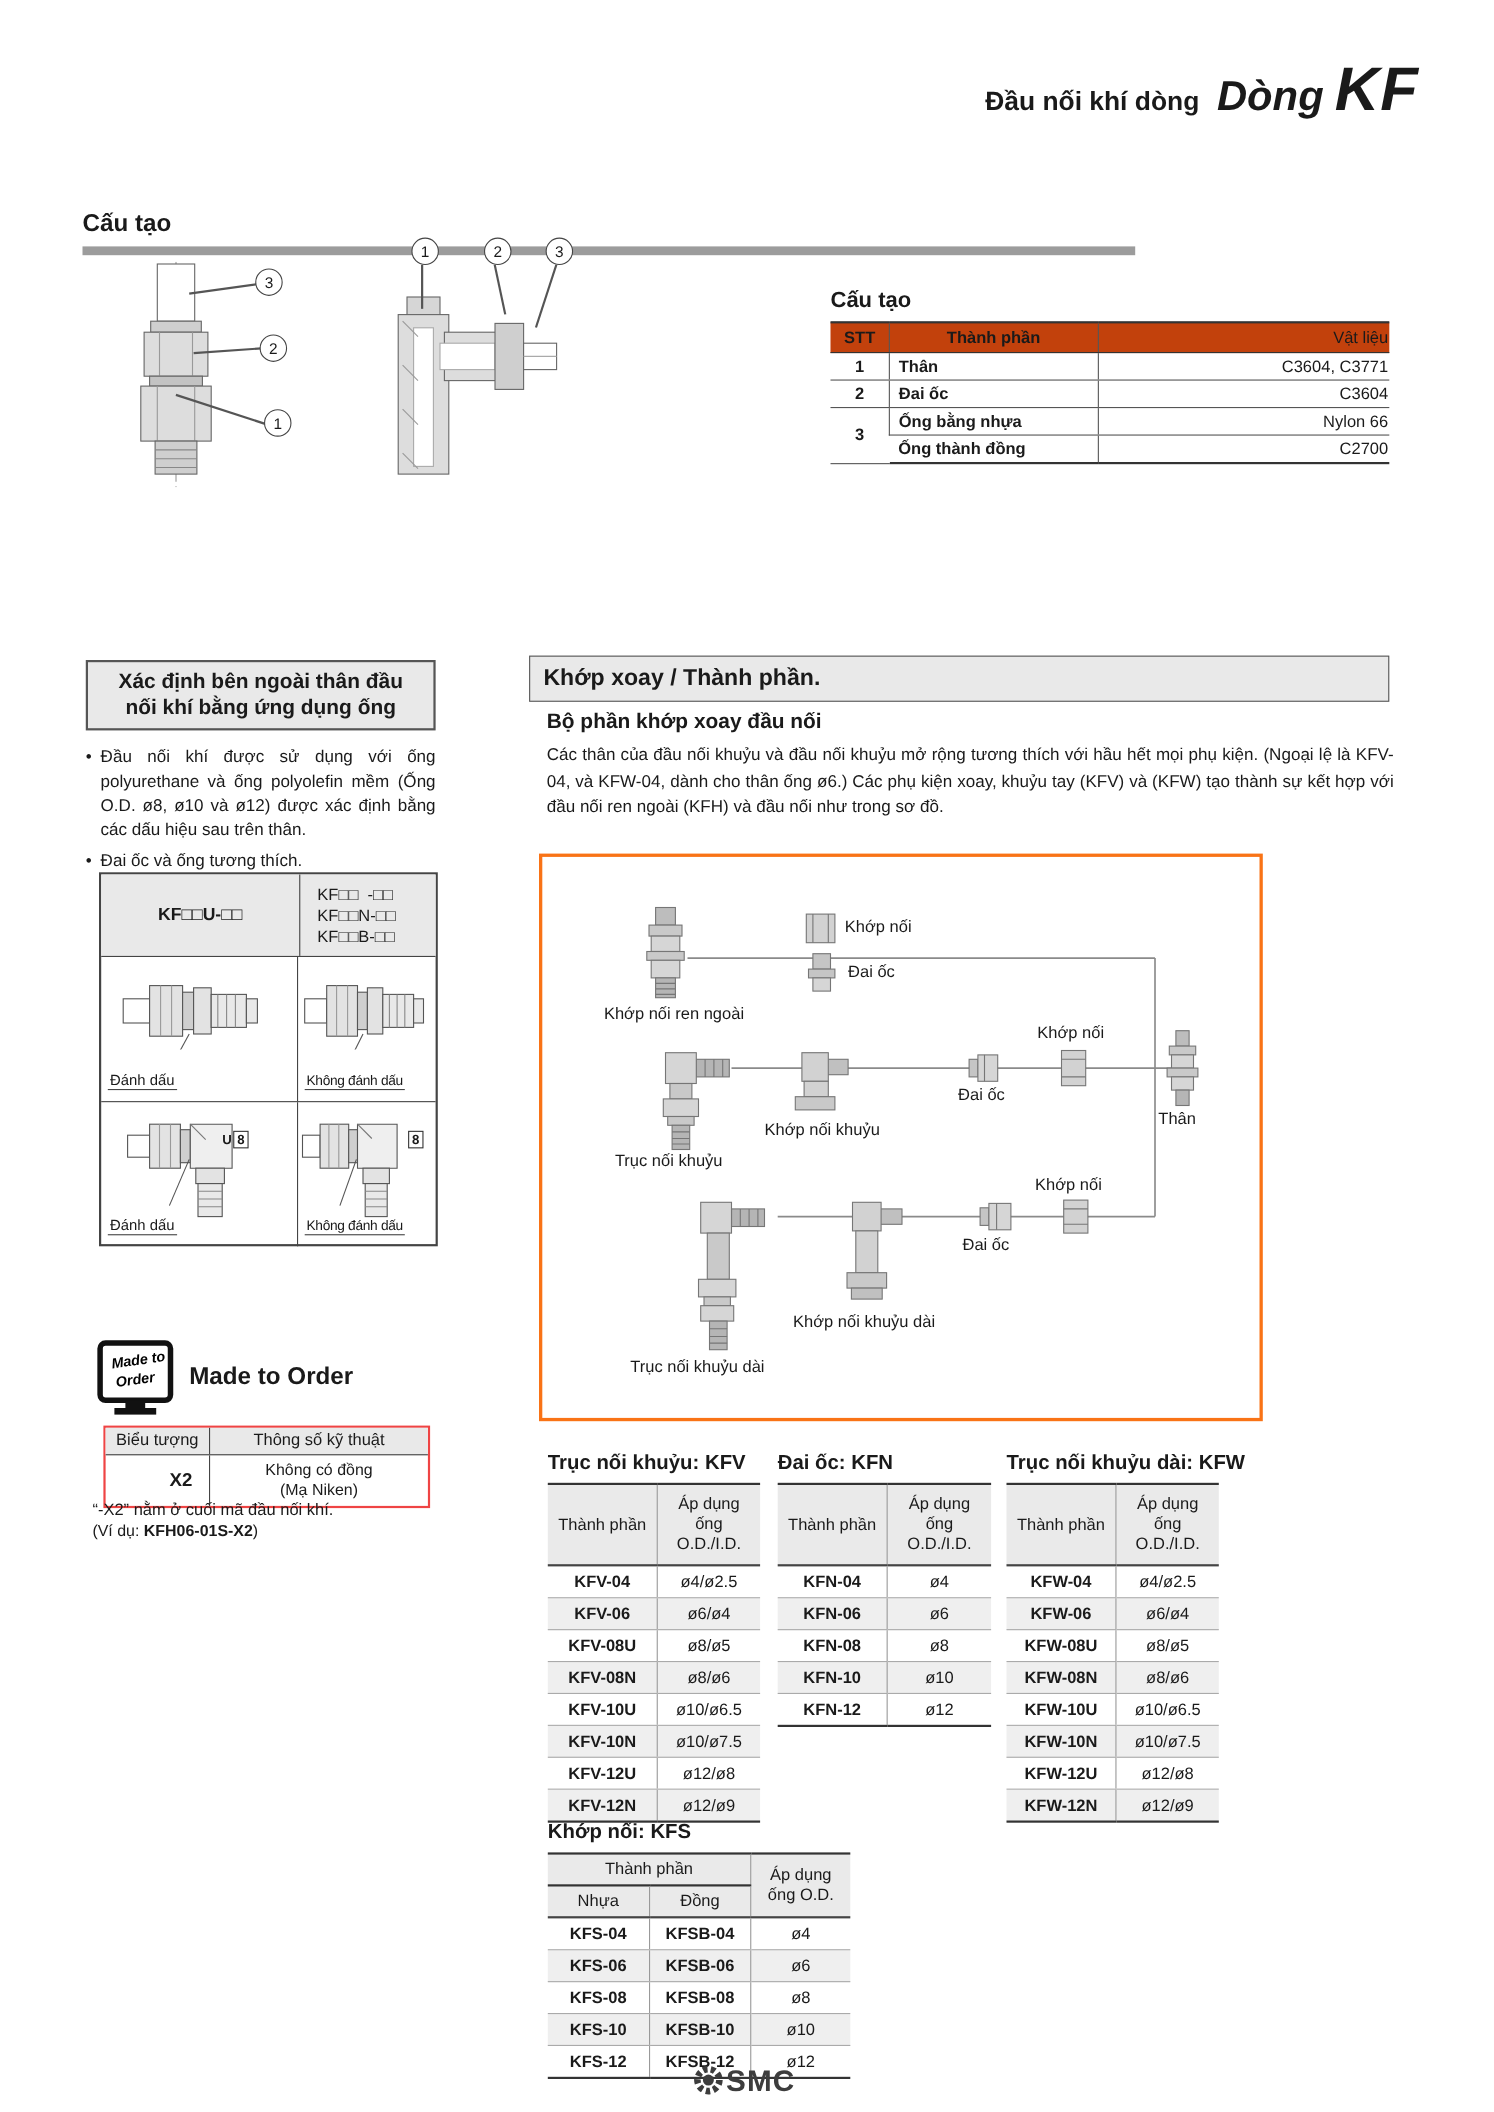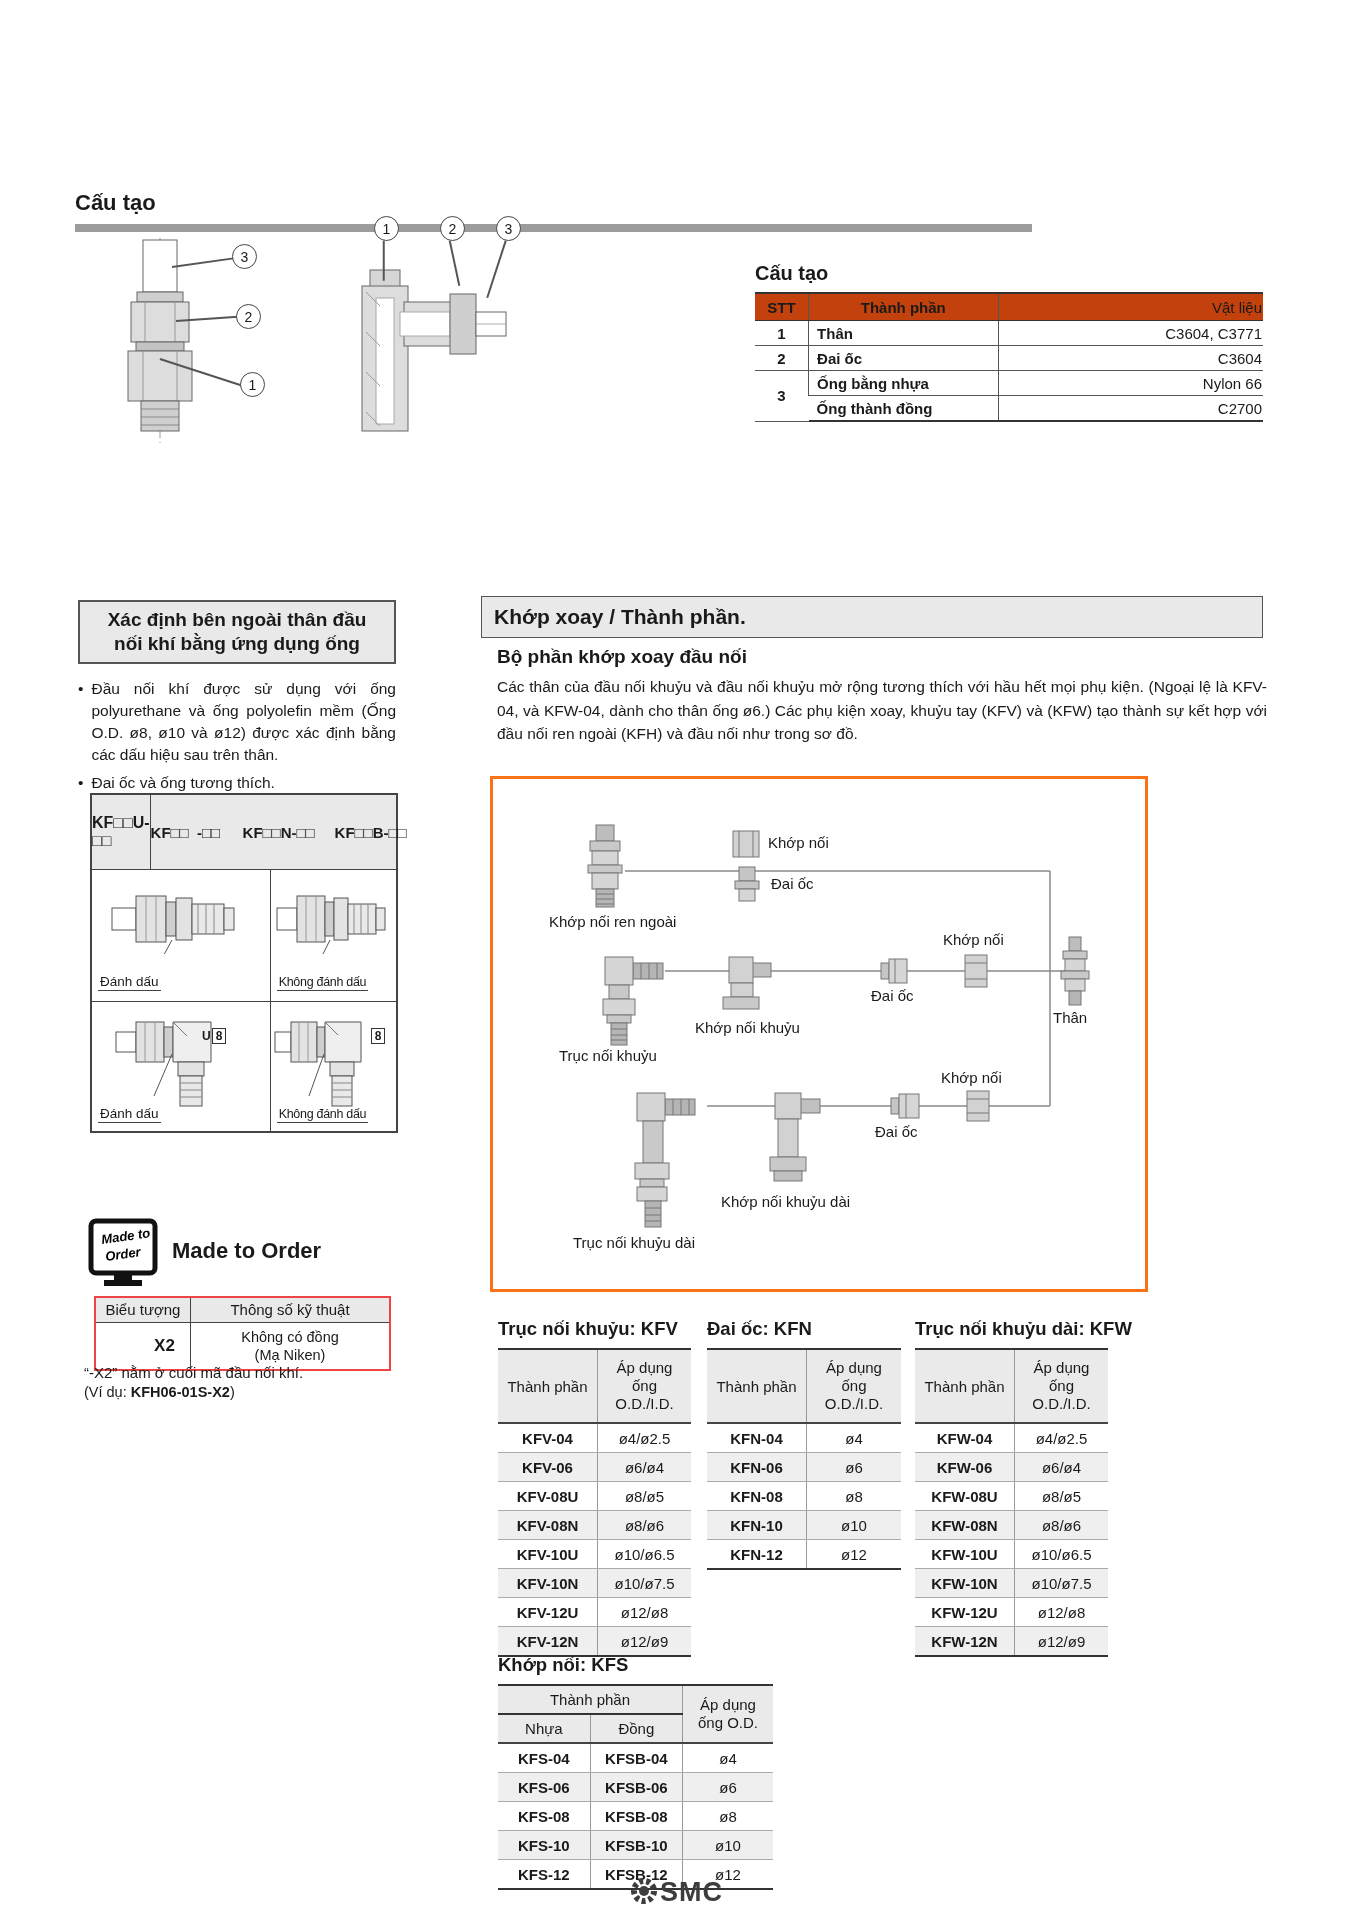--- a/index.html
+++ b/index.html
@@ -42,22 +42,22 @@
   .idbullets { position:absolute; left:78px; top:678px; width:318px; font-size:15.5px; line-height:22px; }
   .idbullets .b { display:flex; gap:8px; margin-bottom:6px; }
   .idbullets .dot::before { content:"•"; }
   .idbullets .txt { text-align:justify; flex:1; }
 
   .idtable { position:absolute; left:90px; top:793px; width:308px; height:340px;
              border:2px solid #444; box-sizing:border-box; }
   .idtable-header { display:flex; height:75px; border-bottom:1px solid #444; background:#e9e9e9; box-sizing:border-box; }
   .idh-c1 { width:181px; border-right:1px solid #444; box-sizing:border-box; display:flex;
             align-items:center; justify-content:center; font-weight:bold; font-size:16px; }
-  .idh-c2 { flex:1; display:flex; flex-direction:row; align-items:center; justify-content:center;
-            font-weight:bold; font-size:15px; line-height:19px; }
+  .idh-c2 { flex:1; display:flex; flex-direction:column; align-items:center; justify-content:center;
+            font-weight:normal; font-size:15px; line-height:19px; }
   .idh-c2 span { display:block; text-align:left; width:92px; white-space:pre; }
   .idrow { display:flex; height:132px; border-bottom:1px solid #444; box-sizing:border-box; }
   .idrow:last-child { border-bottom:none; height:131px; }
   .idcell { position:relative; width:181px; border-right:1px solid #444; box-sizing:border-box; }
   .idcell:last-child { width:127px; border-right:none; }
   .idlabel { position:absolute; left:6px; bottom:10px; font-size:13.5px; border-bottom:1px solid #444; padding:0 2px 1px 2px; }
   .idlabel.sm { font-size:12.5px; letter-spacing:-0.3px; }
   .idmark { position:absolute; font-size:12px; font-weight:bold; display:flex; align-items:center; gap:1px; }
   .box8 { border:1px solid #333; padding:0 3px; background:#fff; }
 
@@ -97,20 +97,25 @@
   .ptable th.grp { border-bottom:1px solid #555; height:25px; }
   .ptable th.sub { height:25px; border-bottom:2px solid #444; }
 
   .footer-logo { position:absolute; left:628px; top:1872px; }
 </style>
 </head>
 <body>
 
 <div class="page">
 
+  <div class="doc-header">
+    <span class="hdr-prefix">Đầu nối khí dòng</span>
+    <span class="hdr-series">Dòng</span>
+    <span class="hdr-code">KF</span>
+  </div>
 
   <div class="section-title" style="left:75px; top:190px;">Cấu tạo</div>
   <div class="section-bar"></div>
 
   <svg class="fitting-svg" style="left:95px; top:238px;" width="140" height="205" viewBox="0 0 140 205">
     <line x1="65" y1="0" x2="65" y2="205" stroke="#999" stroke-width="1" stroke-dasharray="8 4"></line>
     <rect x="48" y="2" width="34" height="52" fill="#ffffff" stroke="#666"></rect>
     <rect x="42" y="54" width="46" height="10" fill="#cfcfcf" stroke="#666"></rect>
     <rect x="36" y="64" width="58" height="40" fill="#dddddd" stroke="#666"></rect>
     <line x1="50" y1="64" x2="50" y2="104" stroke="#999"></line>

